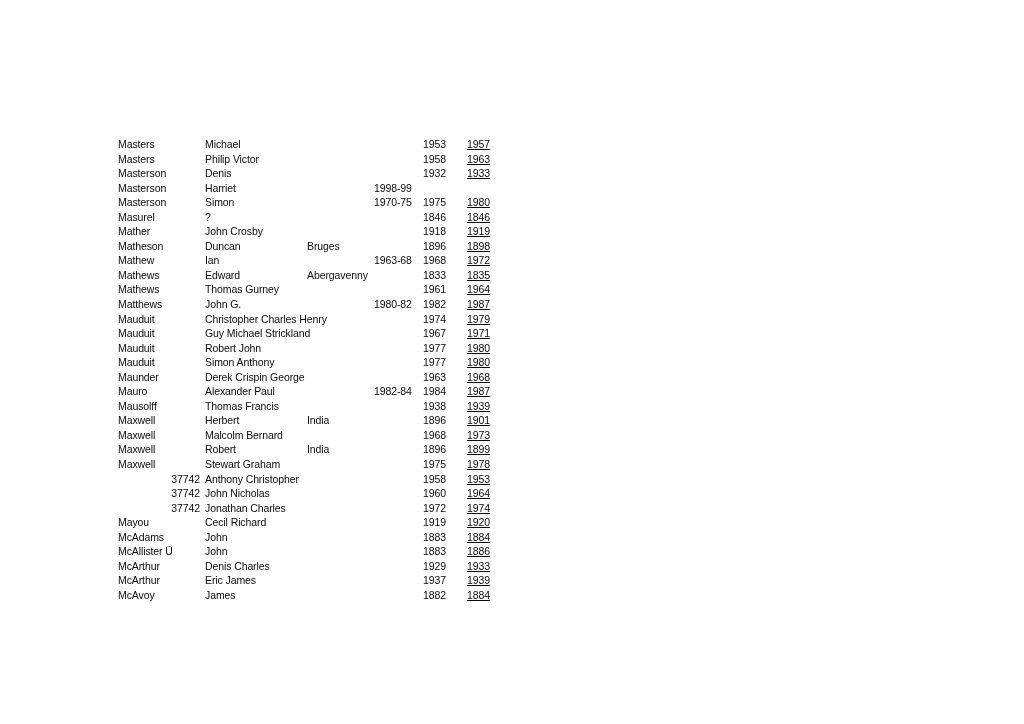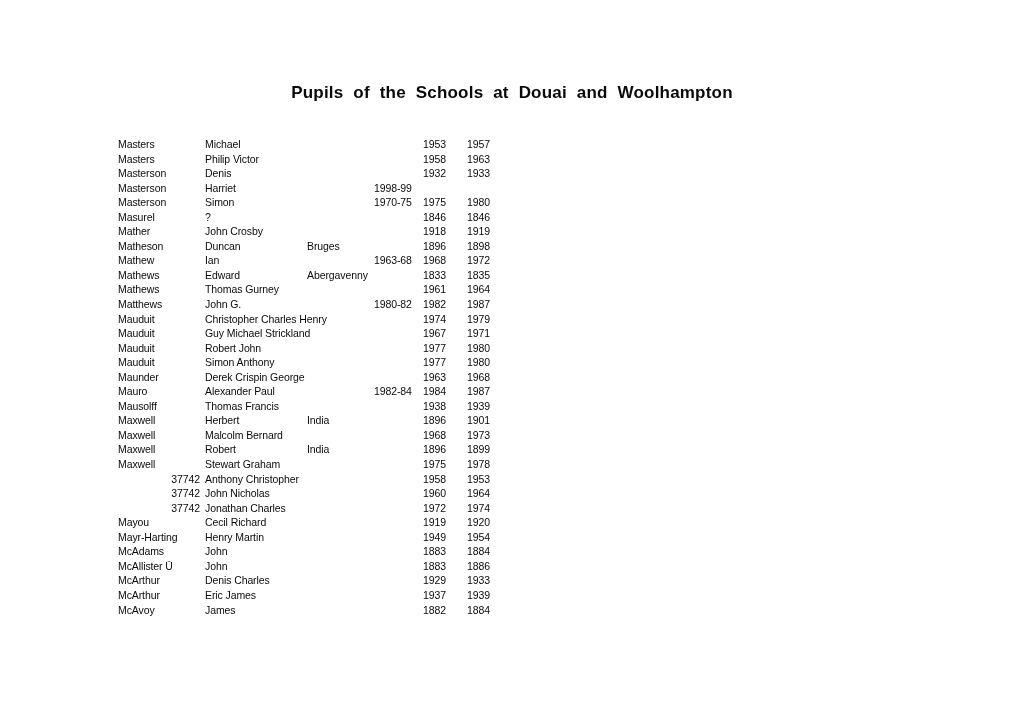--- a/index.html
+++ b/index.html
@@ -46,27 +46,26 @@
     letter-spacing: -0.1px;
     line-height: 13px;
     color: #0a0a0a;
   }
   .c-surname  { left: 0; }
   .c-number   { left: 37px;  width: 45px; text-align: right; }
   .c-forename { left: 87px; }
   .c-place    { left: 189px; }
   .c-range    { left: 256px; width: 57px; }
   .c-y1       { left: 300px; width: 28px; text-align: right; }
-  .c-y2       { left: 344px; width: 28px; text-align: right; }
+  .c-y2       { left: 344px; width: 28px; text-align: right; text-decoration: underline; }
 </style>
 </head>
 <body>
 
 <div class="page">
-  <div class="doc-title">Pupils of the Schools at Douai and Woolhampton</div>
   <div class="pupil-table" id="pupil-table">
       <div class="t-row">
         <span class="cell c-surname">Masters</span>
         <span class="cell c-forename">Michael</span>
         <span class="cell c-y1">1953</span>
         <span class="cell c-y2">1957</span>
       </div>
       <div class="t-row">
         <span class="cell c-surname">Masters</span>
         <span class="cell c-forename">Philip Victor</span>
@@ -224,26 +223,20 @@
         <span class="cell c-y1">1972</span>
         <span class="cell c-y2">1974</span>
       </div>
       <div class="t-row">
         <span class="cell c-surname">Mayou</span>
         <span class="cell c-forename">Cecil Richard</span>
         <span class="cell c-y1">1919</span>
         <span class="cell c-y2">1920</span>
       </div>
       <div class="t-row">
-        <span class="cell c-surname">Mayr-Harting</span>
-        <span class="cell c-forename">Henry Martin</span>
-        <span class="cell c-y1">1949</span>
-        <span class="cell c-y2">1954</span>
-      </div>
-      <div class="t-row">
         <span class="cell c-surname">McAdams</span>
         <span class="cell c-forename">John</span>
         <span class="cell c-y1">1883</span>
         <span class="cell c-y2">1884</span>
       </div>
       <div class="t-row">
         <span class="cell c-surname">McAllister Ū</span>
         <span class="cell c-forename">John</span>
         <span class="cell c-y1">1883</span>
         <span class="cell c-y2">1886</span>

